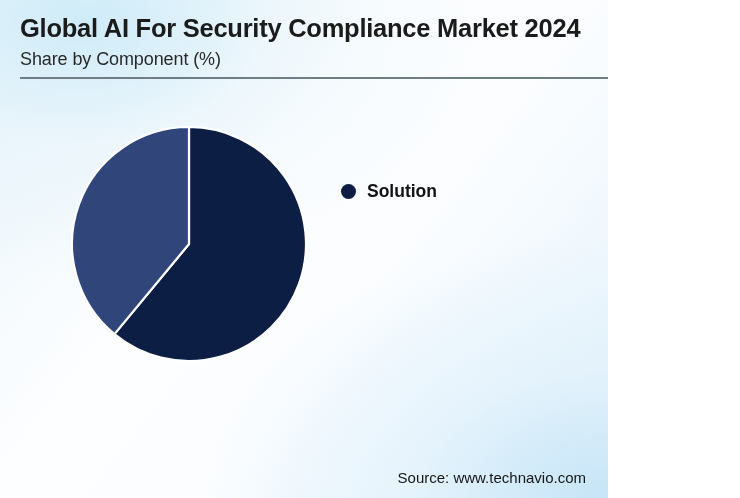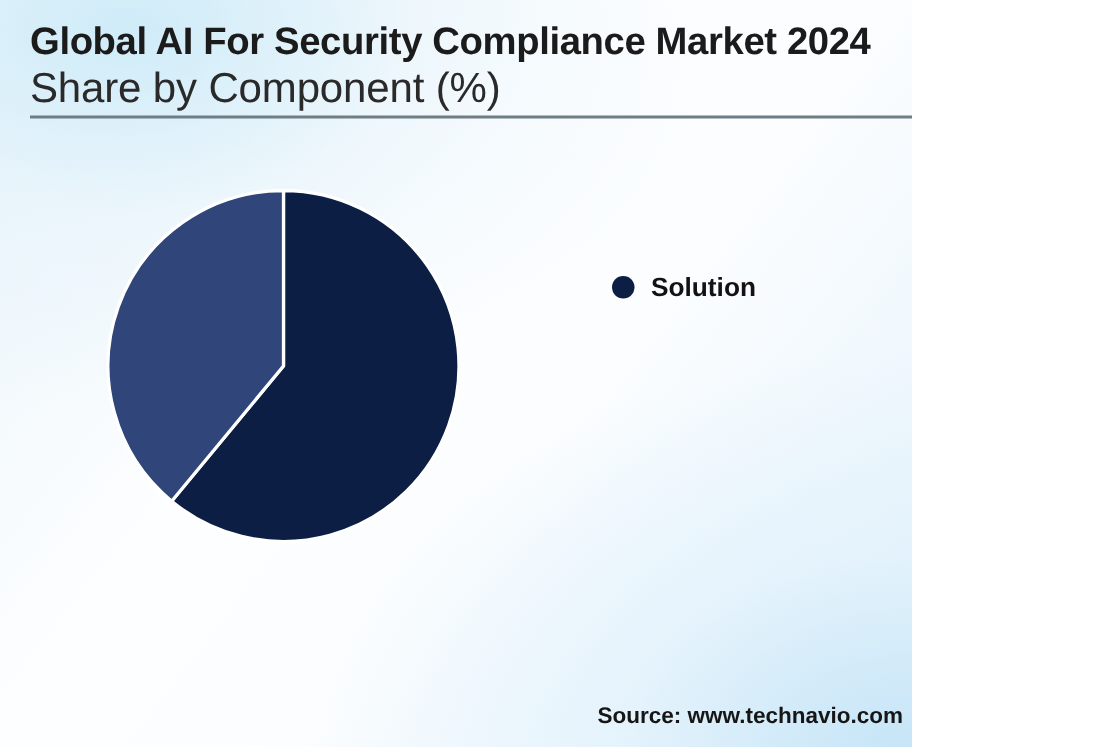--- a/index.html
+++ b/index.html
@@ -34,21 +34,21 @@
   }
   .title-main {
     font-size: 25.5px;
     font-weight: bold;
     color: #1b1b1b;
     letter-spacing: -0.25px;
     line-height: 32px;
     white-space: nowrap;
   }
   .title-sub {
-    font-size: 28px;
+    font-size: 18px;
     font-weight: normal;
     color: #2a2a2a;
     letter-spacing: -0.1px;
     line-height: 30px;
     white-space: nowrap;
   }
   .title-rule {
     position: absolute;
     left: 0px;
     top: 65px;
@@ -75,44 +75,43 @@
   .legend {
     position: absolute;
     left: 341px;
     top: 171px;
     width: 230px;
   }
   .legend-item {
     display: flex;
     align-items: center;
     height: 40px;
-    justify-content: center;
   }
   .legend-dot {
     width: 15px;
     height: 15px;
     border-radius: 50%;
     flex: 0 0 auto;
     margin-right: 11px;
   }
   .legend-label {
     font-size: 17.5px;
     font-weight: bold;
     color: #121212;
     line-height: 18px;
     white-space: nowrap;
   }
 
   
   .source {
     position: absolute;
-    right: 6px;
+    right: 22px;
     bottom: 12px;
     font-size: 15px;
-    font-weight: bold;
+    font-weight: normal;
     color: #161616;
     white-space: nowrap;
   }
 </style>
 </head>
 <body>
 
 <div id="page">
 
   <div class="header">

